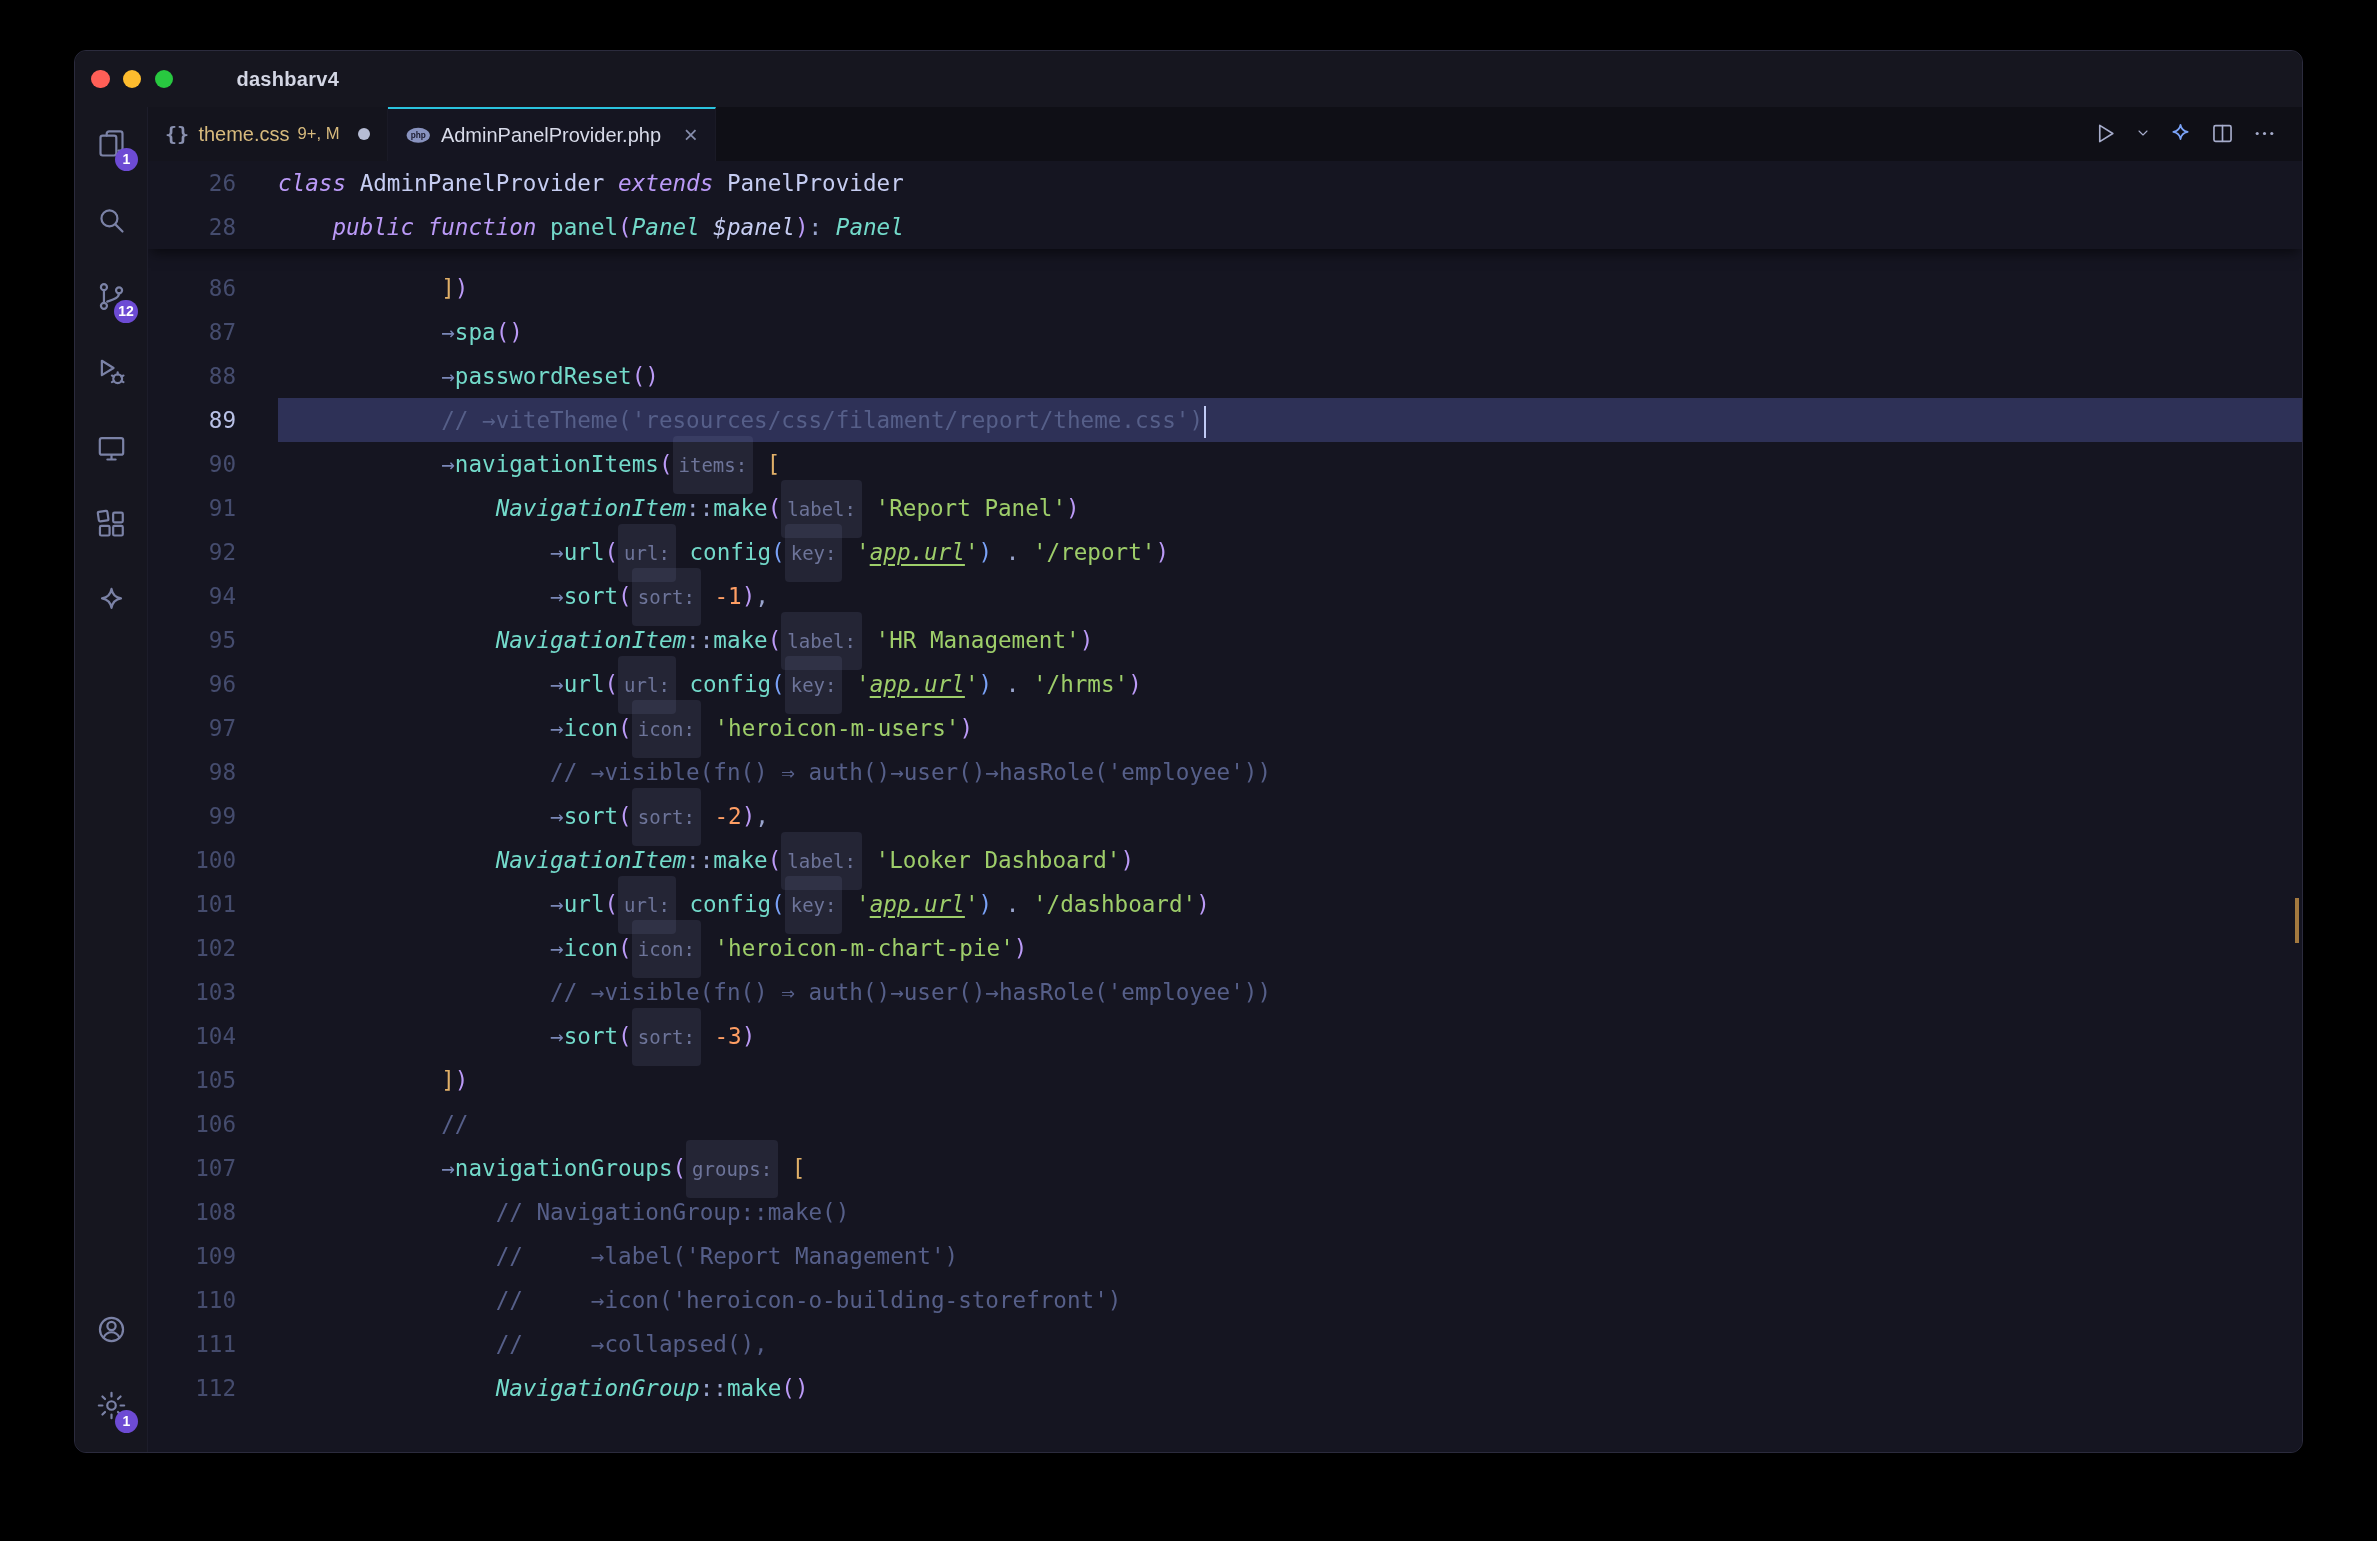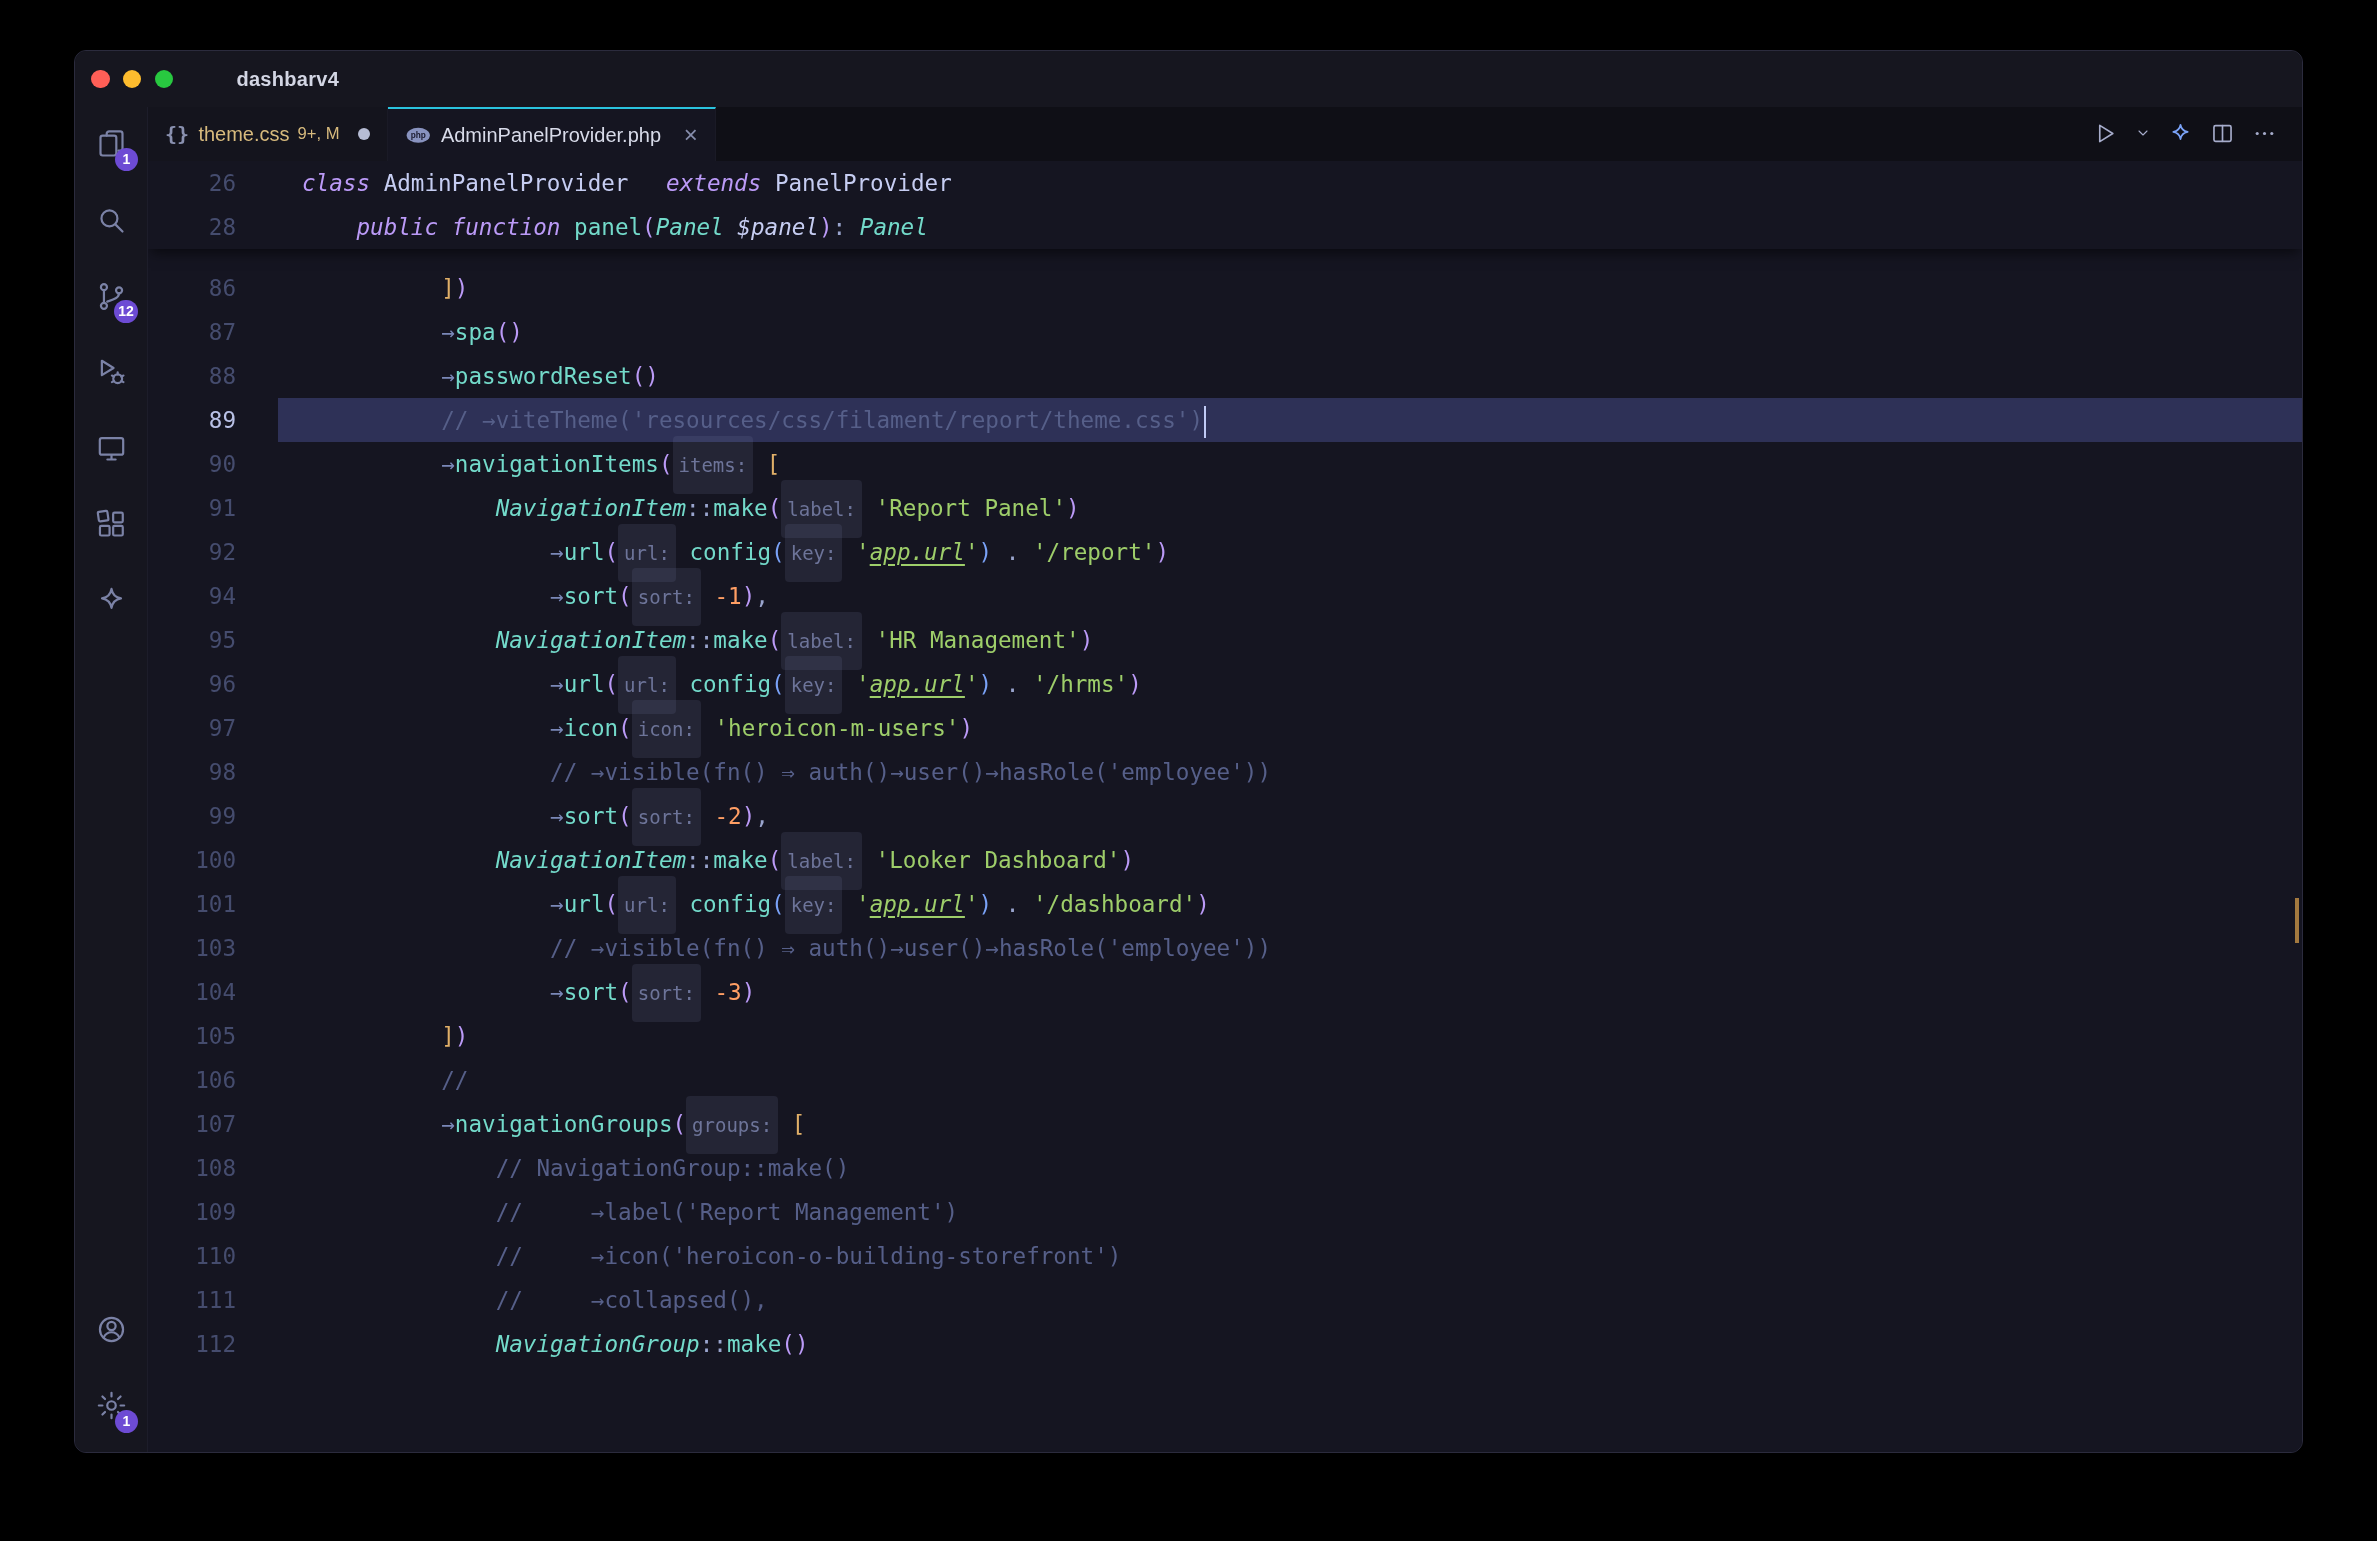--- a/index.html
+++ b/index.html
@@ -49,21 +49,21 @@
   .ea.blue{color:var(--bracket-blue,#7aa2f7);}
   
   .editor{flex:1;position:relative;overflow:hidden;background:var(--editor-bg,#151521);
           font-family:"DejaVu Sans Mono",monospace;font-size:22.6px;}
   .code-scroll{padding-top:105px;}
   .line{display:flex;height:44px;line-height:44px;position:relative;}
   .line .ln{width:88px;flex:none;text-align:right;color:var(--gutter,#454c6e);position:relative;z-index:1;}
   .line .code{margin-left:42px;white-space:pre;color:var(--text,#9aa5ce);position:relative;z-index:1;}
   .line.active::before{content:"";position:absolute;left:130px;right:0;top:0;bottom:0;background:var(--selection-line,#2e3157);}
   .line.active .ln{color:var(--gutter-active,#b9c1e6);}
-  .s-kw{color:var(--keyword,#bb9af7);font-style:italic;margin-left:24px;}
+  .s-kw{color:var(--keyword,#bb9af7);font-style:italic;}
   .s-cls{color:var(--class-name,#c6cdf2);}
   .s-fn{color:var(--function,#73daca);}
   .s-typ{color:var(--type,#73daca);font-style:italic;}
   .s-var{color:var(--class-name,#c6cdf2);font-style:italic;}
   .s-str{color:var(--string,#9ece6a);}
   .s-strU{color:var(--string,#9ece6a);text-decoration:underline;text-underline-offset:4px;font-style:italic;}
   .s-cmt{color:var(--comment,#565f89);}
   .s-num{color:var(--number,#ff9e64);}
   .s-brY{color:var(--bracket-yellow,#e0af68);}
   .s-brP{color:var(--bracket-purple,#bb9af7);}
@@ -272,20 +272,24 @@
               </div>
               <div class="line">
                 <span class="ln">100</span>
                 <span class="code">                <span class="s-typ">NavigationItem</span><span class="s-txt">::</span><span class="s-fn">make</span><span class="s-brP">(</span><span class="s-hint">label:</span><span class="s-txt"> </span><span class="s-str">'Looker Dashboard'</span><span class="s-brP">)</span></span>
               </div>
               <div class="line">
                 <span class="ln">101</span>
                 <span class="code">                    <span class="s-arr">→</span><span class="s-fn">url</span><span class="s-brP">(</span><span class="s-hint">url:</span><span class="s-txt"> </span><span class="s-fn">config</span><span class="s-brB">(</span><span class="s-hint">key:</span><span class="s-txt"> </span><span class="s-str">'</span><span class="s-strU">app.url</span><span class="s-str">'</span><span class="s-brB">)</span><span class="s-txt"> . </span><span class="s-str">'/dashboard'</span><span class="s-brP">)</span></span>
               </div>
               <div class="line">
+                <span class="ln">102</span>
+                <span class="code">                    <span class="s-arr">→</span><span class="s-fn">icon</span><span class="s-brP">(</span><span class="s-hint">icon:</span><span class="s-txt"> </span><span class="s-str">'heroicon-m-chart-pie'</span><span class="s-brP">)</span></span>
+              </div>
+              <div class="line">
                 <span class="ln">103</span>
                 <span class="code">                    <span class="s-cmt">// →visible(fn() ⇒ auth()→user()→hasRole('employee'))</span></span>
               </div>
               <div class="line">
                 <span class="ln">104</span>
                 <span class="code">                    <span class="s-arr">→</span><span class="s-fn">sort</span><span class="s-brP">(</span><span class="s-hint">sort:</span><span class="s-txt"> </span><span class="s-num">-3</span><span class="s-brP">)</span></span>
               </div>
               <div class="line">
                 <span class="ln">105</span>
                 <span class="code">            <span class="s-brY">]</span><span class="s-brP">)</span></span>

